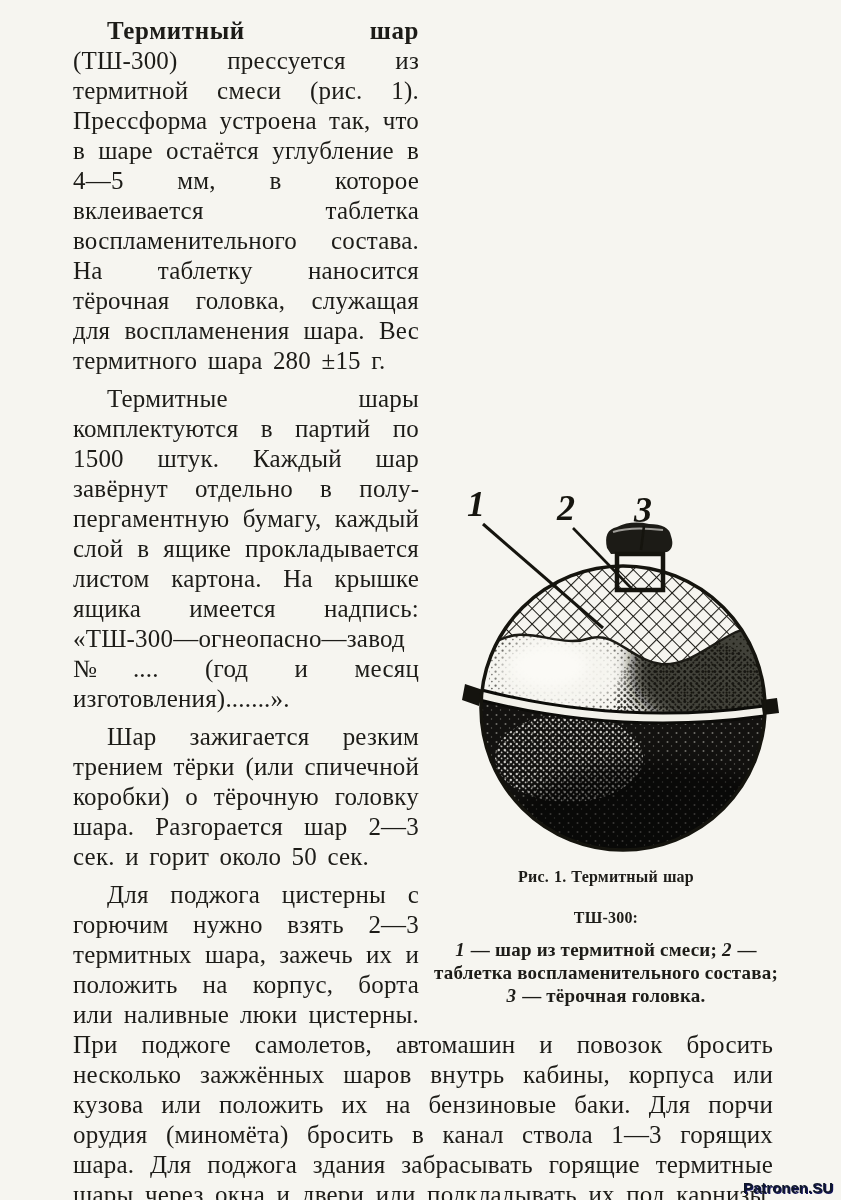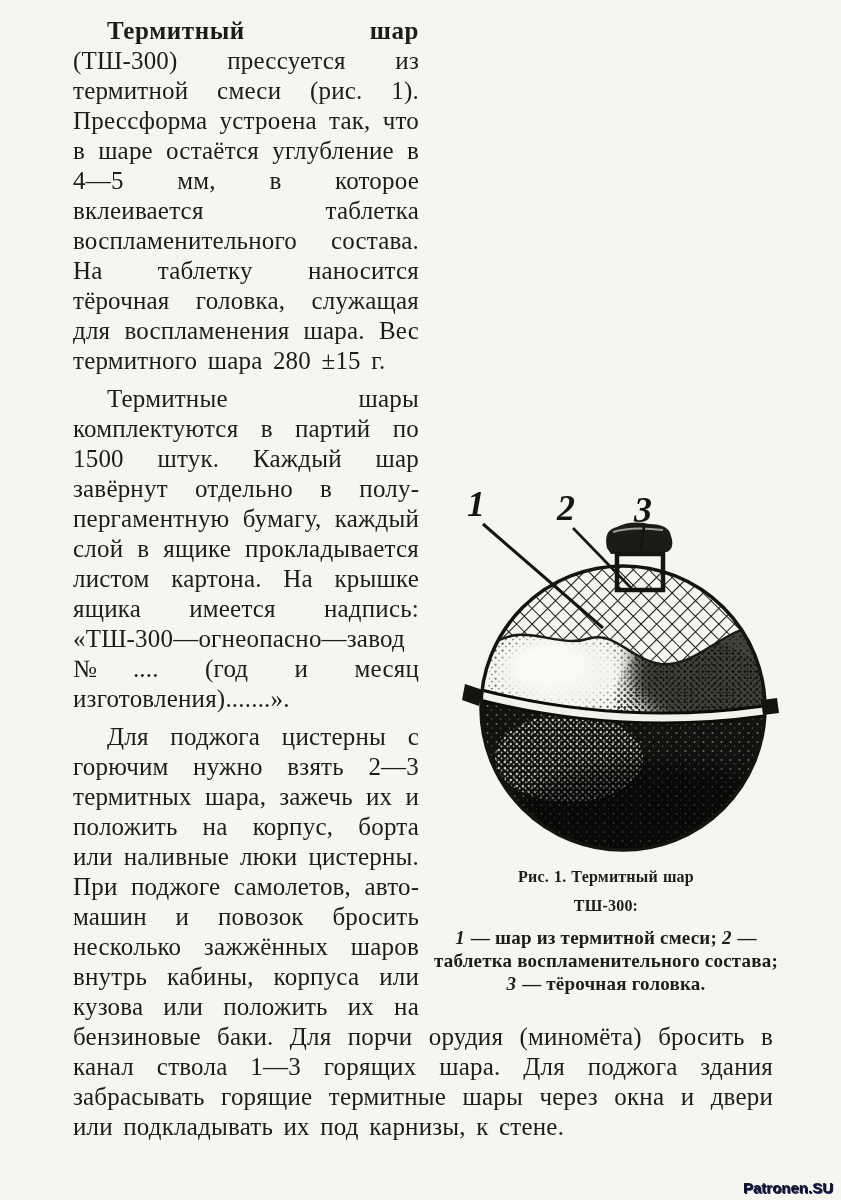--- a/index.html
+++ b/index.html
@@ -113,24 +113,25 @@
         <path d="M52,64 L172,168" stroke="#15140e" stroke-width="3" fill="none"></path>
         <path d="M142,68 L202,130" stroke="#15140e" stroke-width="2.6" fill="none"></path>
         <path d="M213,66 L210,90" stroke="#15140e" stroke-width="2.6" fill="none"></path>
 
         <text class="fig-label" x="36" y="56">1</text>
         <text class="fig-label" x="126" y="60">2</text>
         <text class="fig-label" x="203" y="62">3</text>
       </svg>
 
       <div class="cap">Рис. 1. Термитный шар</div>
-      <div class="cap" style="margin-top:0;">ТШ-300:</div>
+      <div class="cap" style="margin-top:12px;">ТШ-300:</div>
 
       <div class="legend"><i>1</i><span> — шар из термитной смеси; </span><i>2</i><span> — таблетка воспламенитель­ного состава; </span><i>3</i><span> — тёрочная головка.</span></div>
     </div>
 
     <p><span class="lead">Термитный шар</span><span> (ТШ-300) прессуется из термитной смеси (рис. 1). Прессформа устроена так, что в шаре остаётся углубление в 4—5 мм, в которое вклеивается таблетка воспламенительного состава. На таблетку наносится тёрочная головка, служащая для воспламенения шара. Вес термитного шара 280 ±15 г.</span></p>
     <p>Термитные шары комплектуются в партий по 1500 штук. Каждый шар завёрнут отдельно в полу­пергаментную бумагу, каждый слой в ящике прокладывается листом картона. На крышке ящика имеется надпись: «ТШ-300—огнеопасно—завод №.... (год и месяц изготовления).......».</p>
+    <p>Шар зажигается резким трением тёрки (или спи­чечной коробки) о тёроч­ную головку шара. Разго­рается шар 2—3 сек. и го­рит около 50 сек.</p>
     <p>Для поджога цистерны с горючим нужно взять 2—3 термитных шара, за­жечь их и положить на корпус, борта или налив­ные люки цистерны. При поджоге самолетов, авто­машин и повозок бросить несколько зажжённых ша­ров внутрь кабины, кор­пуса или кузова или положить их на бензиновые баки. Для порчи орудия (миномёта) бросить в ка­нал ствола 1—3 горящих шара. Для поджога зда­ния забрасывать горящие термитные шары через окна и двери или подкладывать их под карнизы, к стене.</p>
   </div>
 
   <div class="watermark">Patronen.SU</div>
 </div>
 
 </body></html>

